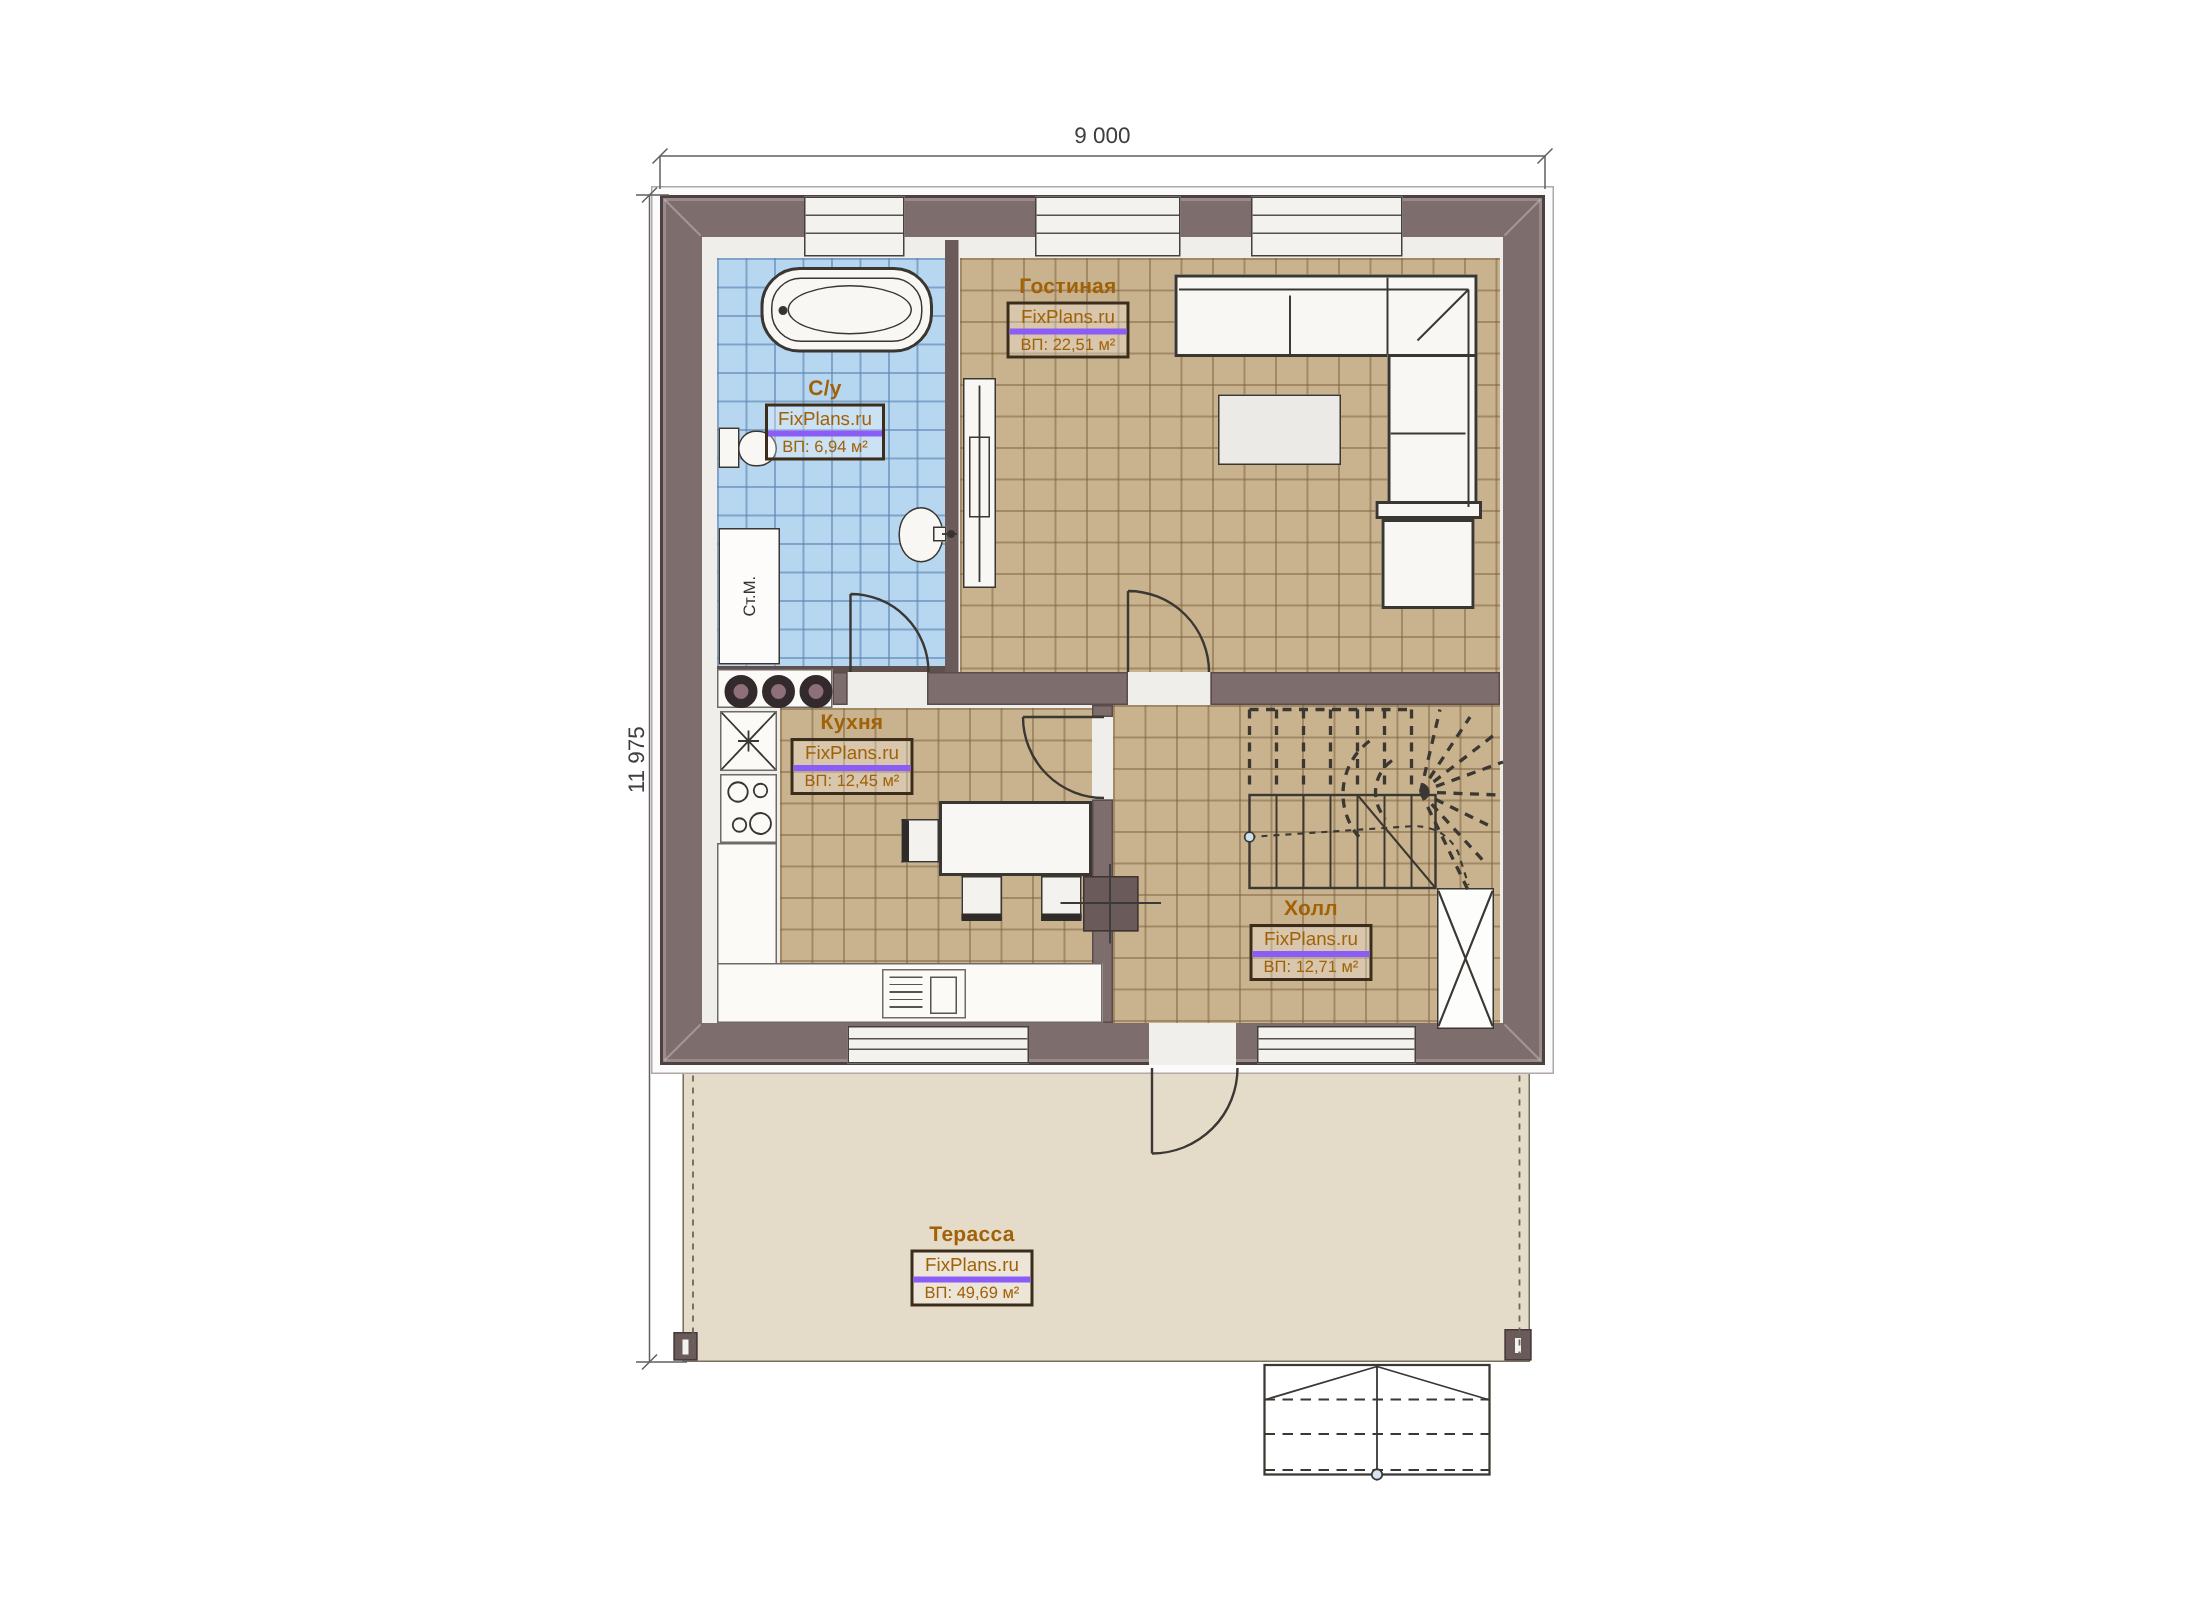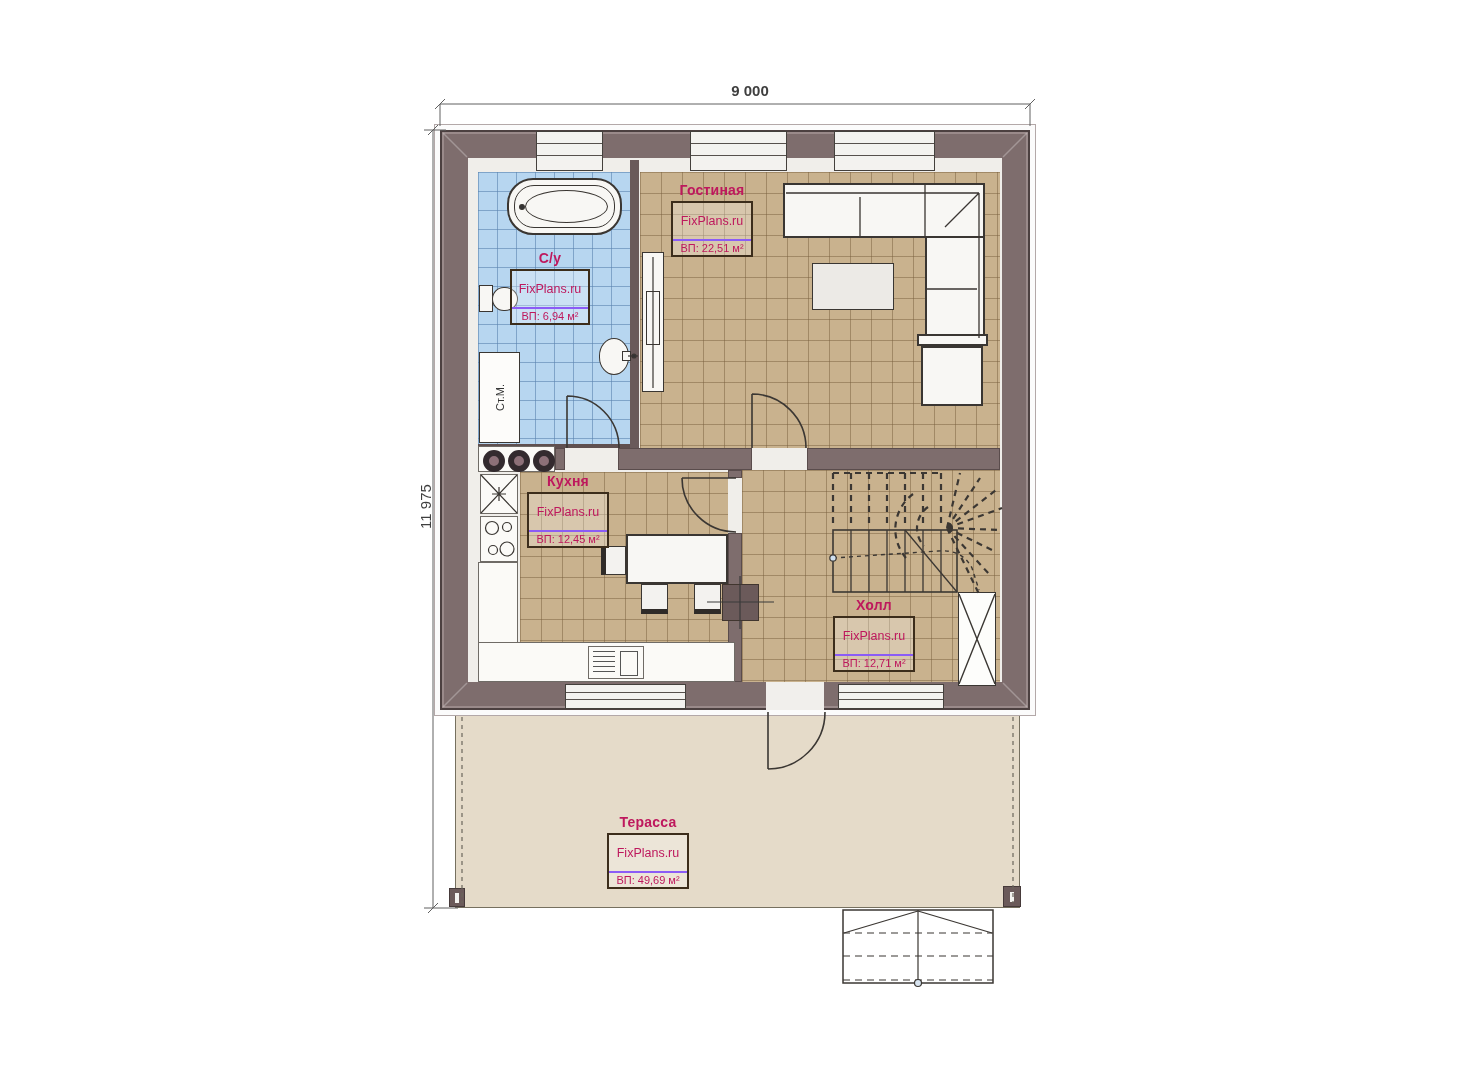--- a/index.html
+++ b/index.html
@@ -48,39 +48,39 @@
               border:1px solid #3a3632;}
   .knob{width:22px;height:22px;border-radius:50%;background:#8d7078;border:6px solid #332a2e;}
   .chair{background:#f3f2ef;border:1.5px solid #3a3632;}
   .chair-left{border-left:5px solid #2f2b28;}
   .chair-bottom{border-bottom:5px solid #2f2b28;}
   .post{background:#6b5a5a;border:1px solid #463a3a;}
   .post::after{content:"";position:absolute;left:50%;top:50%;width:4px;height:10px;
                transform:translate(-50%,-50%);background:#f3f2ef;}
 
   
-  .room-label{position:absolute;text-align:center;color:#be185d;z-index:30;}
+  .room-label{position:absolute;text-align:center;color:#a16207;z-index:30;}
   .room-title{font-weight:bold;font-size:14px;margin-bottom:3px;letter-spacing:.2px;}
   .room-box{display:inline-block;border:2px solid #3c2d1b;background:rgba(255,255,255,.28);}
-  .room-box .r1{border-bottom:2px solid #8b5cf6;padding:11px 7px;font-size:12.5px;white-space:nowrap;}
+  .room-box .r1{border-bottom:4px solid #8b5cf6;padding:1px 7px;font-size:12.5px;white-space:nowrap;}
   .room-box .r2{padding:1px 7px;font-size:11px;white-space:nowrap;}
   .dim-label{position:absolute;color:#3f3f3f;font-size:15px;}
   #wm-label{left:479px;top:352px;width:41px;height:91px;background:#fdfcfa;border:1.5px solid #3a3632;
             display:flex;align-items:center;justify-content:center;}
   #wm-label span{writing-mode:vertical-rl;transform:rotate(180deg);font-size:11px;color:#333;}
 
   #terrace{left:455px;top:712px;width:565px;height:196px;background:#e5dbc9;border:1.5px solid #76705f;}
   svg.overlay{position:absolute;left:0;top:0;width:1473px;height:1080px;pointer-events:none;z-index:40;}
 </style>
 </head>
 <body>
 
 <div id="canvas">
 
-  <div class="dim-label" style="left:455px;top:82px;width:590px;text-align:center;font-weight:bold;">9 000</div>
+  <div class="dim-label" style="left:440px;top:82px;width:590px;text-align:center;">9 000</div>
   <div class="dim-label" style="left:385px;top:498px;width:80px;text-align:center;transform:rotate(-90deg);">11 975</div>
 
   <div id="terrace" class="abs"></div>
   <div class="abs post" style="left:449px;top:888px;width:16px;height:19px;"></div>
   <div class="abs post" style="left:1003px;top:886px;width:18px;height:21px;"></div>
 
   <div id="shell" class="abs"></div>
   <div id="interior" class="abs"></div>
 
   <div id="bath-floor" class="abs floor-blue"></div>

